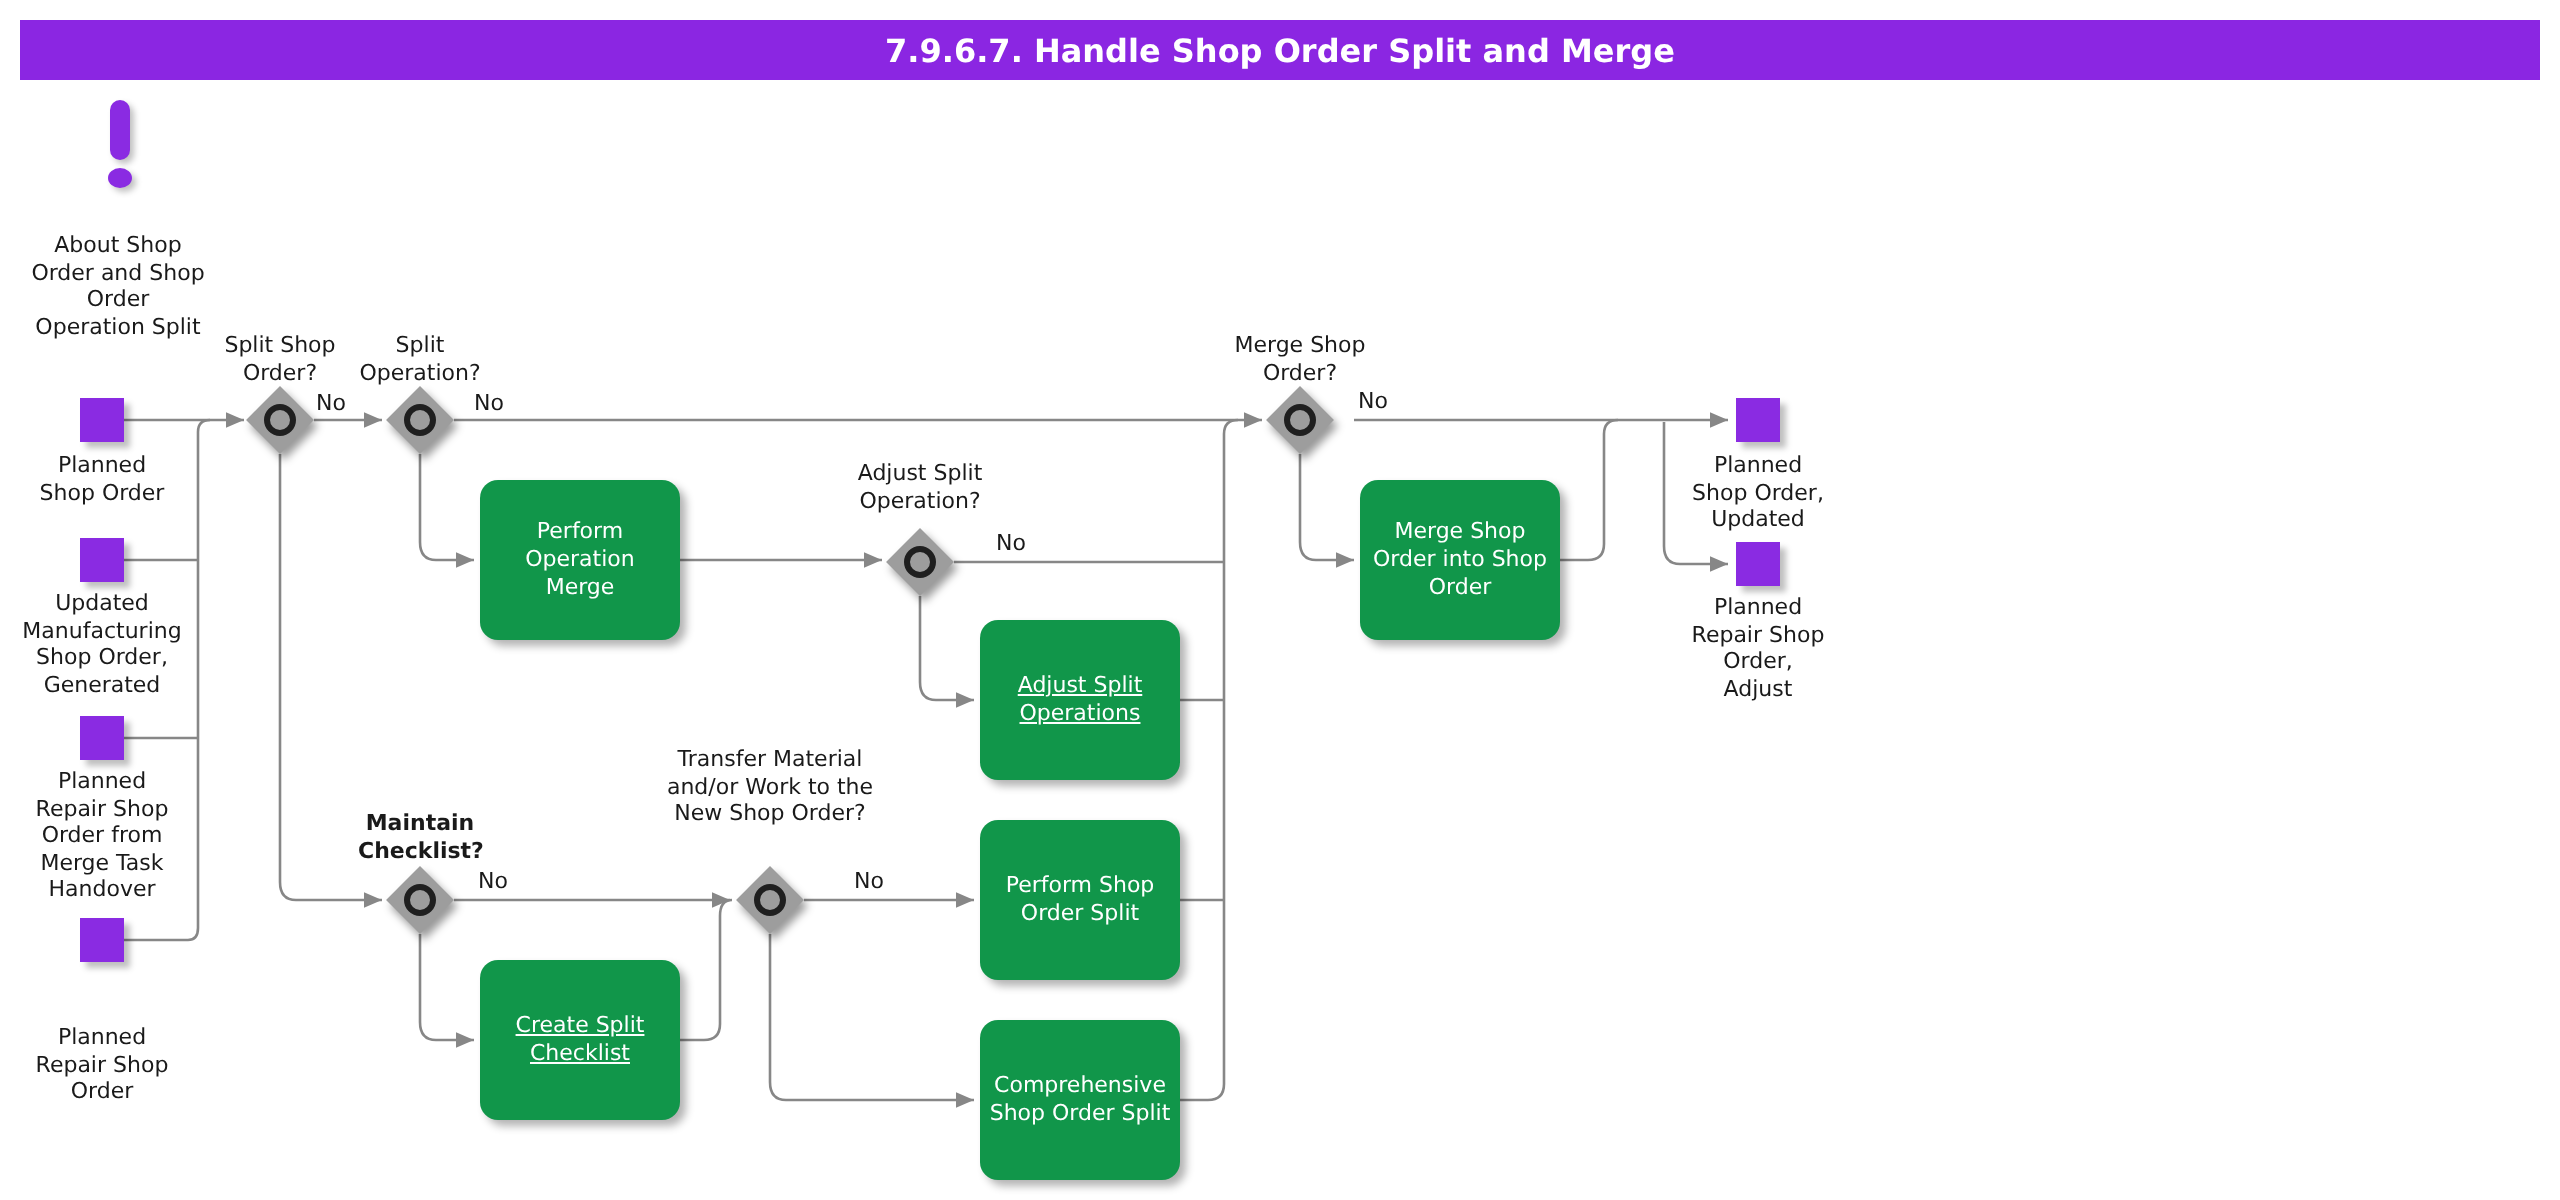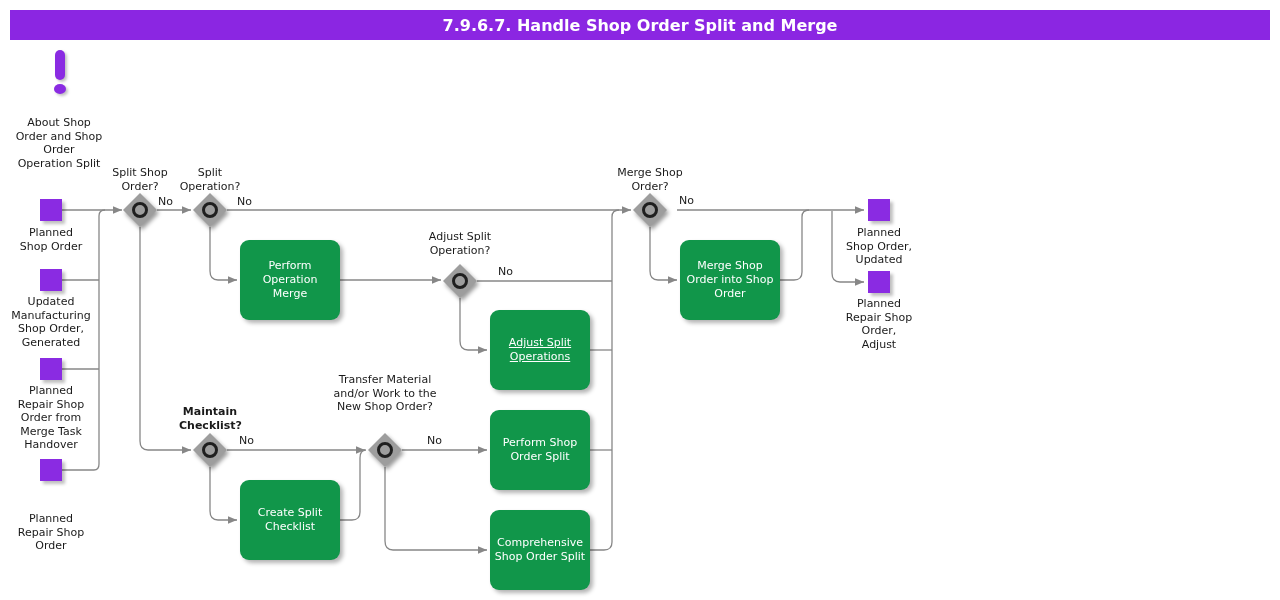--- a/index.html
+++ b/index.html
@@ -148,19 +148,19 @@
   <div class="diamond"></div>
   <div class="ring"></div>
 </div>
 <div class="abs lbl" style="left:615px;top:166px;width:70px;">Merge Shop Order?</div>
 <div class="abs no-lbl" style="left:679px;top:195px;">No</div>
 
 <div class="abs activity" style="left:240px;top:240px;">Perform Operation Merge</div>
 
 <div class="abs activity" style="left:490px;top:310px;text-decoration:underline;">Adjust Split Operations</div>
 
-<div class="abs activity" style="left:240px;top:480px;">Create Split Checklist</div>
+<div class="abs activity" style="left:240px;top:480px;text-decoration:underline;">Create Split Checklist</div>
 
 <div class="abs activity" style="left:490px;top:410px;">Perform Shop Order Split</div>
 
 <div class="abs activity" style="left:490px;top:510px;">Comprehensive Shop Order Split</div>
 
 <div class="abs activity" style="left:680px;top:240px;">Merge Shop Order into Shop Order</div>
 
 </body></html>

